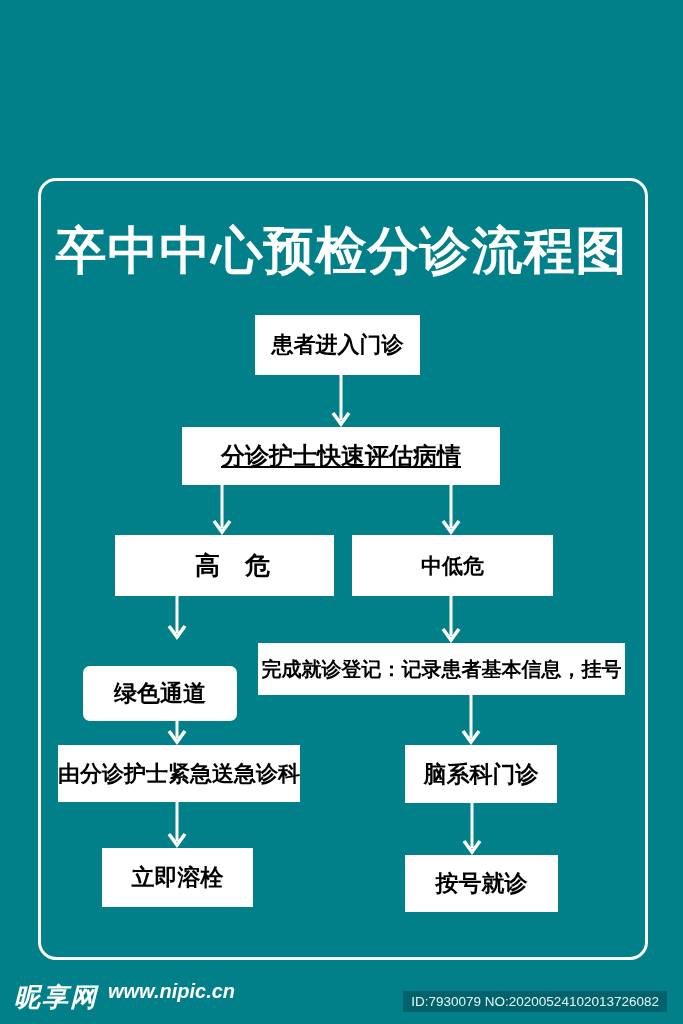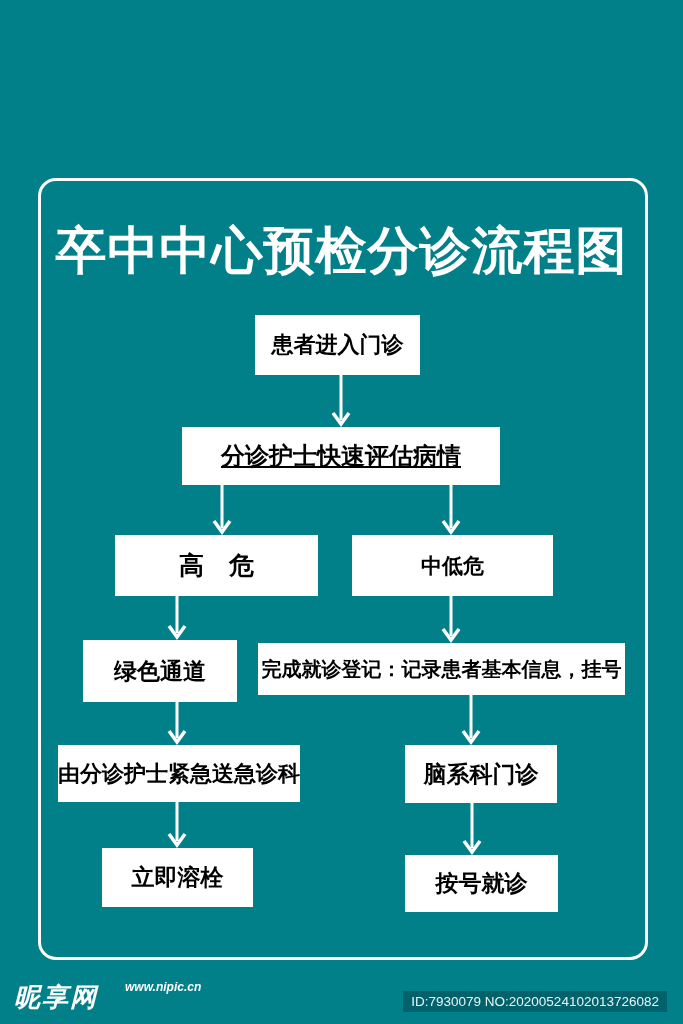--- a/index.html
+++ b/index.html
@@ -23,39 +23,39 @@
     letter-spacing:1px;white-space:nowrap;
   }
   .node{
     position:absolute;background:#ffffff;color:#000000;
     display:flex;align-items:center;justify-content:center;
     font-weight:bold;font-size:23px;white-space:nowrap;
     font-family:"Liberation Sans", sans-serif;
   }
   .n1{left:255px;top:315px;width:165px;height:60px;font-size:22px;}
   .n2{left:182px;top:427px;width:318px;height:58px;font-size:24px;text-decoration:underline;}
-  .n3{left:115px;top:535px;width:203px;height:61px;font-size:25px;}
+  .n3{left:115px;top:535px;width:203px;height:61px;font-size:25px;padding-left:16px;}
   .n4{left:352px;top:535px;width:201px;height:61px;font-size:21px;}
-  .n5{left:83px;top:640px;width:154px;height:62px;font-size:23px;}
+  .n5{left:83px;top:666px;width:154px;height:55px;font-size:23px;border-radius:7px;}
   .n6{left:258px;top:643px;width:367px;height:52px;font-size:20px;}
   .n7{left:58px;top:745px;width:242px;height:57px;font-size:22px;}
   .n8{left:405px;top:745px;width:152px;height:58px;font-size:23px;}
   .n9{left:102px;top:848px;width:151px;height:59px;font-size:23px;}
   .n10{left:405px;top:855px;width:153px;height:57px;font-size:23px;}
   .arrows{
     position:absolute;left:0;top:0;width:683px;height:1024px;
     pointer-events:none;
   }
   .footer-watermark{
     position:absolute;left:14px;top:980px;
     display:flex;align-items:flex-start;gap:10px;
     color:#ffffff;font-style:italic;font-weight:bold;
   }
   .wm-name{font-size:26px;letter-spacing:2px;}
-  .wm-url{font-size:12px;margin-left:17px;}
+  .wm-url{font-size:20px;}
   .footer-badge{
     position:absolute;right:16px;top:991px;
     background:rgba(0,62,72,0.45);
     color:#e8f6f7;font-size:13.5px;
     padding:3px 8px;white-space:nowrap;
   }
 </style>
 </head>
 <body>
 

